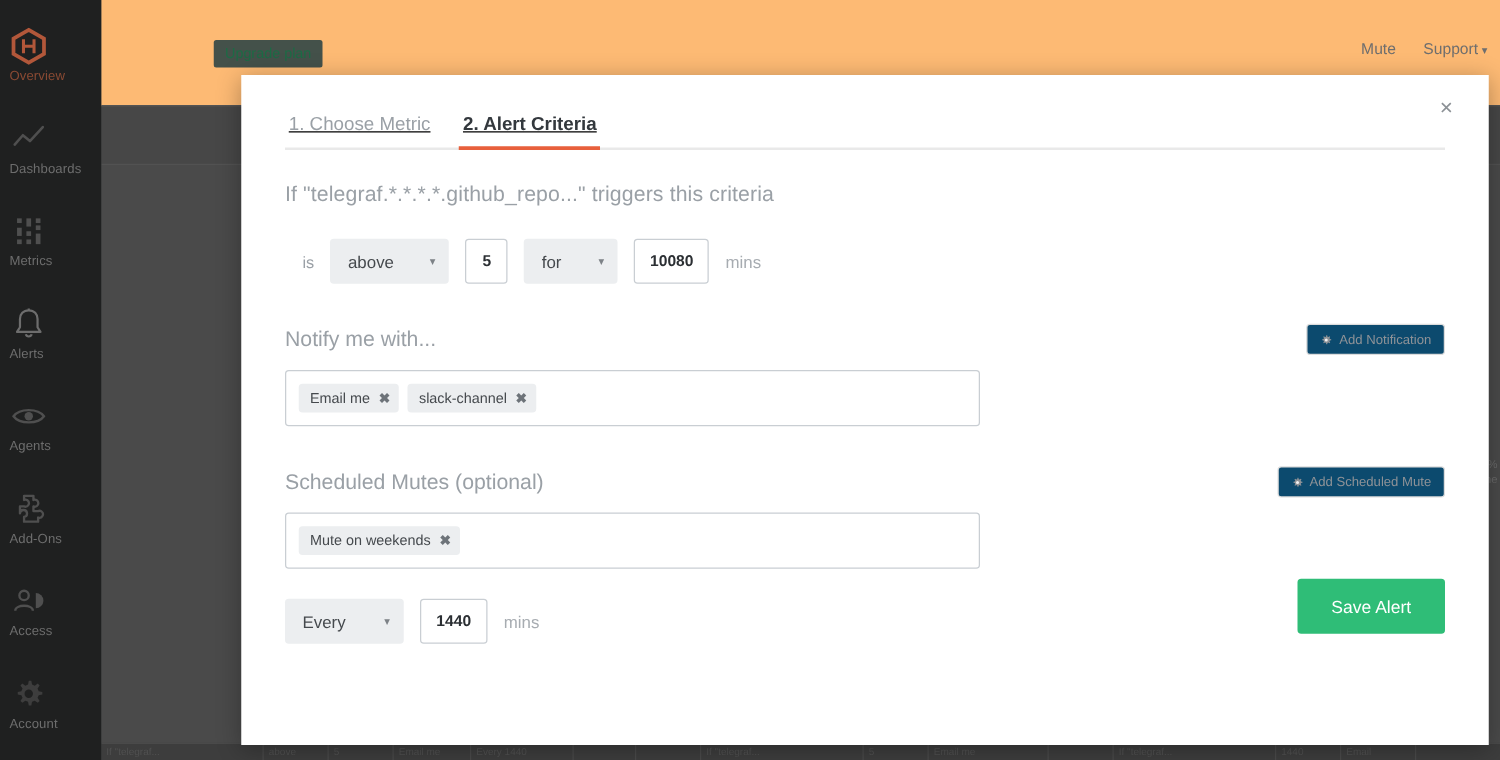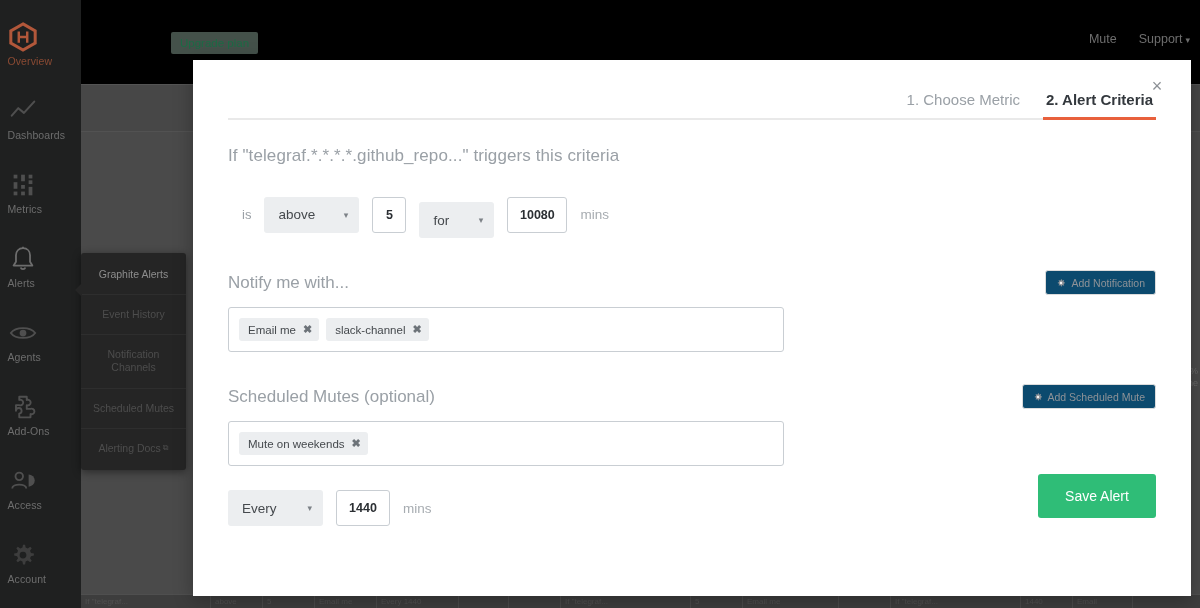--- a/index.html
+++ b/index.html
@@ -56,21 +56,21 @@
     color: #4d4d4d; cursor: pointer;
     border-bottom: 1px solid #2e2e2e;
   }
   .flyout-item:last-child { border-bottom: none; }
   .flyout-item.active { color: #8d8d8d; }
   .ext-ico { font-size: 8px; margin-left: 2px; vertical-align: 2px; }
 
   
   .topbar {
     position: absolute; left: 81px; top: 0; right: 0; height: 85px;
-    background: #000000;
+    background: #fdba74;
     border-bottom: 1px solid #545454;
   }
   .upgrade-plan {
     position: absolute; left: 90px; top: 32px;
     background: #44514a; color: #1c6b45;
     font-size: 11.5px; padding: 5px 9px; border-radius: 2px;
     cursor: pointer;
   }
   .topbar-right {
     position: absolute; right: 10px; top: 32px;
@@ -112,23 +112,24 @@
   }
   .modal-close {
     position: absolute; right: 22px; top: 14px;
     width: 24px; height: 24px;
     display: flex; align-items: center; justify-content: center;
     color: #8c9196; font-size: 18px; font-weight: 300;
     cursor: pointer;
   }
   .tabs {
     position: relative; margin: 31px 35px 0 35px;
-    display: flex; justify-content: flex-end; align-items: flex-end; gap: 20px;
+    display: flex; justify-content: flex-start; align-items: flex-end; gap: 20px;
     border-bottom: 2px solid #e9e9e9;
     padding-bottom: 9px;
+    text-decoration: underline;
   }
   .tab {
     font-size: 15px; color: #9aa0a6; cursor: pointer;
     padding: 0 3px 9px 3px; margin-bottom: -11px;
     border-bottom: 3px solid transparent;
   }
   .tab.active { color: #33383d; font-weight: bold; border-bottom-color: #e8603c; }
 
   .modal-body { padding: 0 35px; }
 
@@ -148,21 +149,21 @@
     height: 36px; min-width: 95px;
     display: flex; align-items: center;
     padding: 0 30px 0 14px;
     font-size: 13.5px; color: #45494d;
     cursor: pointer; user-select: none;
   }
   .sel .caret {
     position: absolute; right: 11px; top: 50%; transform: translateY(-50%);
     font-size: 9px; color: #7d8287;
   }
-  .sel.w-for { min-width: 75px; margin-top: 11px; }
+  .sel.w-for { min-width: 75px; }
 
   .num {
     height: 36px; width: 34px;
     border: 1px solid #c9ced3; border-radius: 3px; background: #fff;
     font-size: 12.5px; color: #2b2f33; font-weight: bold;
     text-align: center;
     font-family: "Liberation Sans", sans-serif;
   }
   .num.wide { width: 60px; }
   .num.w70 { width: 54px; }
@@ -295,37 +296,20 @@
       <span class="rail-ico">
         <svg viewBox="0 0 32 32">
             <path fill="#3d3d3d" d="M16 5 l2.2 0 .6 3.1 2.3 1 2.6-1.8 1.6 1.6-1.8 2.6 1 2.3 3.1 .6 0 2.2-3.1 .6-1 2.3 1.8 2.6-1.6 1.6-2.6-1.8-2.3 1-.6 3.1-2.2 0-.6-3.1-2.3-1-2.6 1.8-1.6-1.6 1.8-2.6-1-2.3-3.1-.6 0-2.2 3.1-.6 1-2.3-1.8-2.6 1.6-1.6 2.6 1.8 2.3-1 .6-3.1z"></path>
             <circle cx="16" cy="16" r="3.6" fill="#1f2020"></circle>
           </svg>
       </span>
       <span class="rail-label">Account</span>
     </div>
   </nav>
 
-  <div class="flyout">
-    <div class="flyout-item active">
-      <span>Graphite Alerts</span>
-    </div>
-    <div class="flyout-item">
-      <span>Event History</span>
-    </div>
-    <div class="flyout-item">
-      <span>Notification Channels</span>
-    </div>
-    <div class="flyout-item">
-      <span>Scheduled Mutes</span>
-    </div>
-    <div class="flyout-item">
-      <span>Alerting Docs</span><span class="ext-ico">⧉</span>
-    </div>
-  </div>
 
   <div class="topbar">
     <div class="upgrade-plan">Upgrade plan</div>
     <div class="topbar-right">
       <span>Mute</span>
       <span><span>Support</span><span class="caret-sm">▾</span></span>
     </div>
   </div>
 
   <div class="bg-strip s1"></div>

